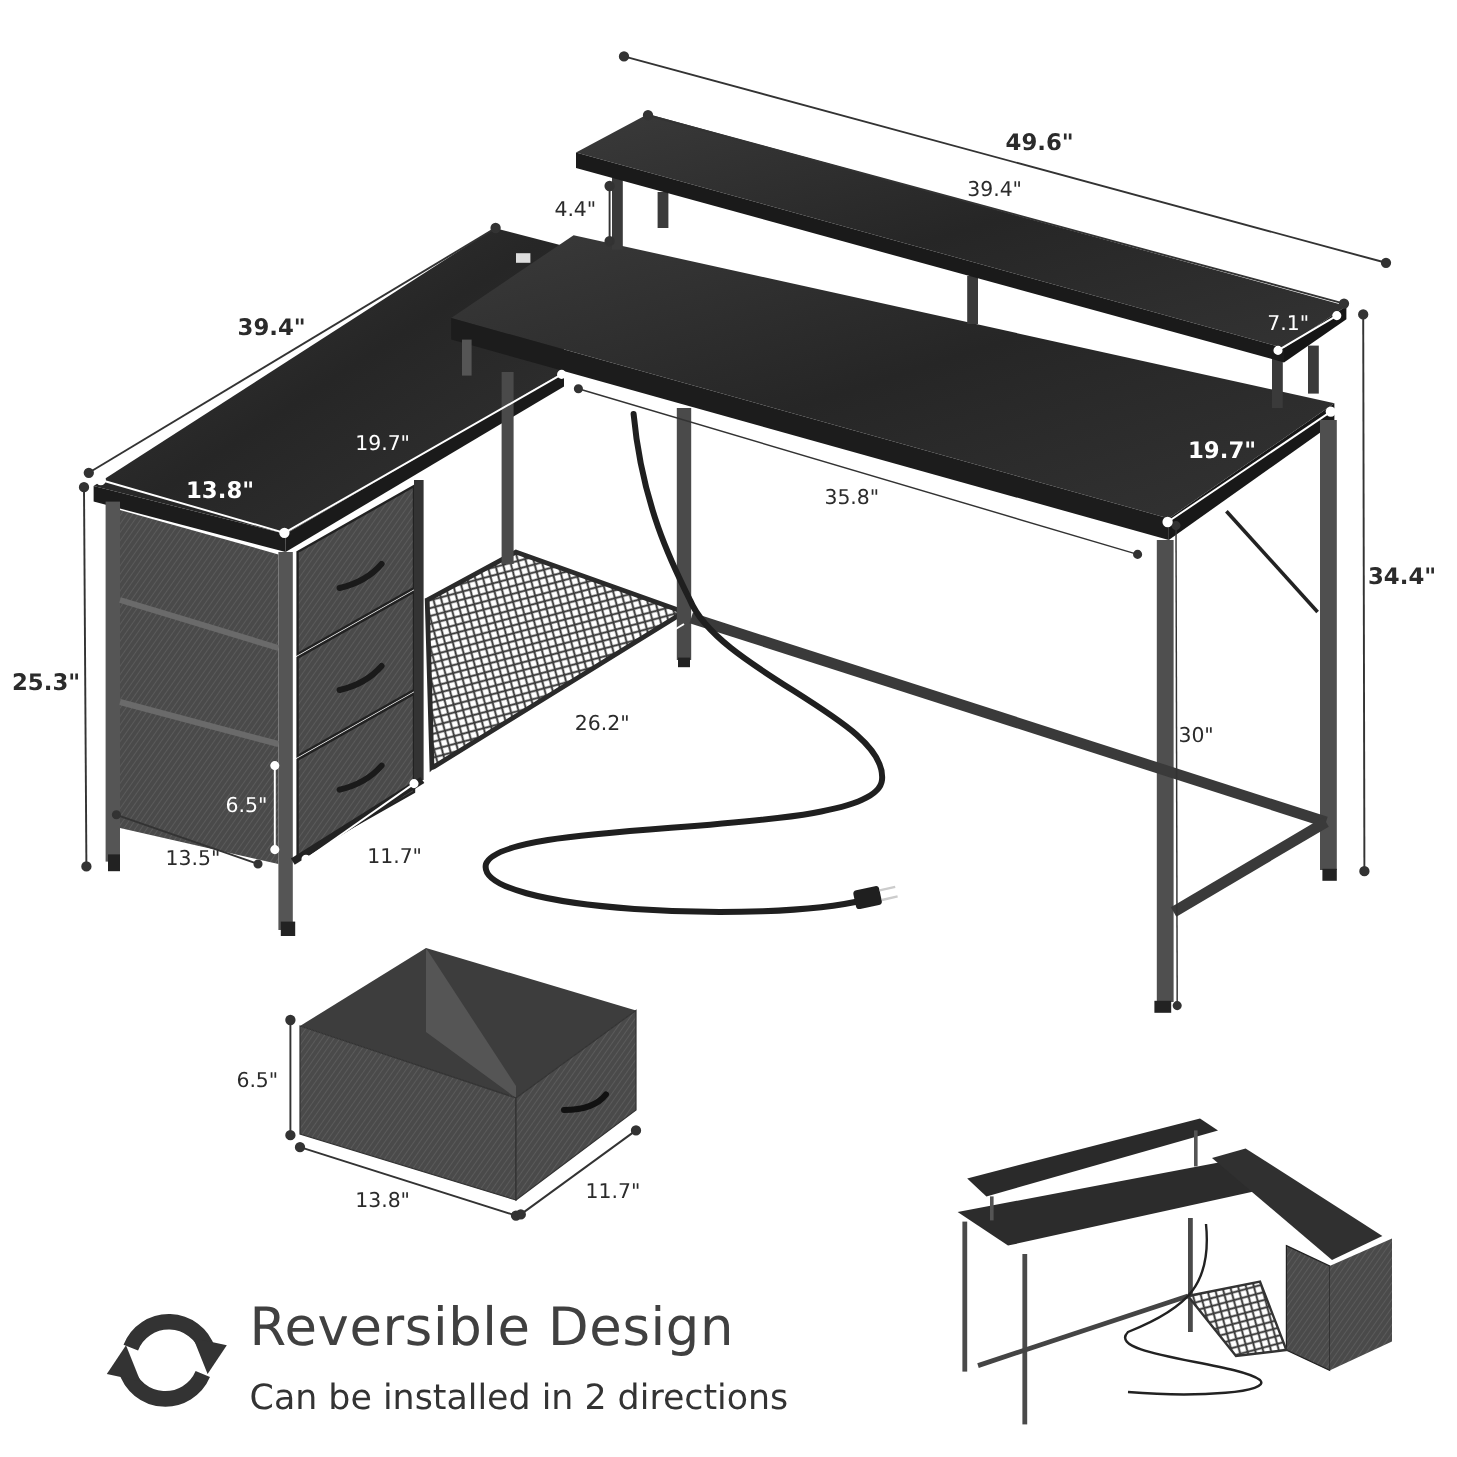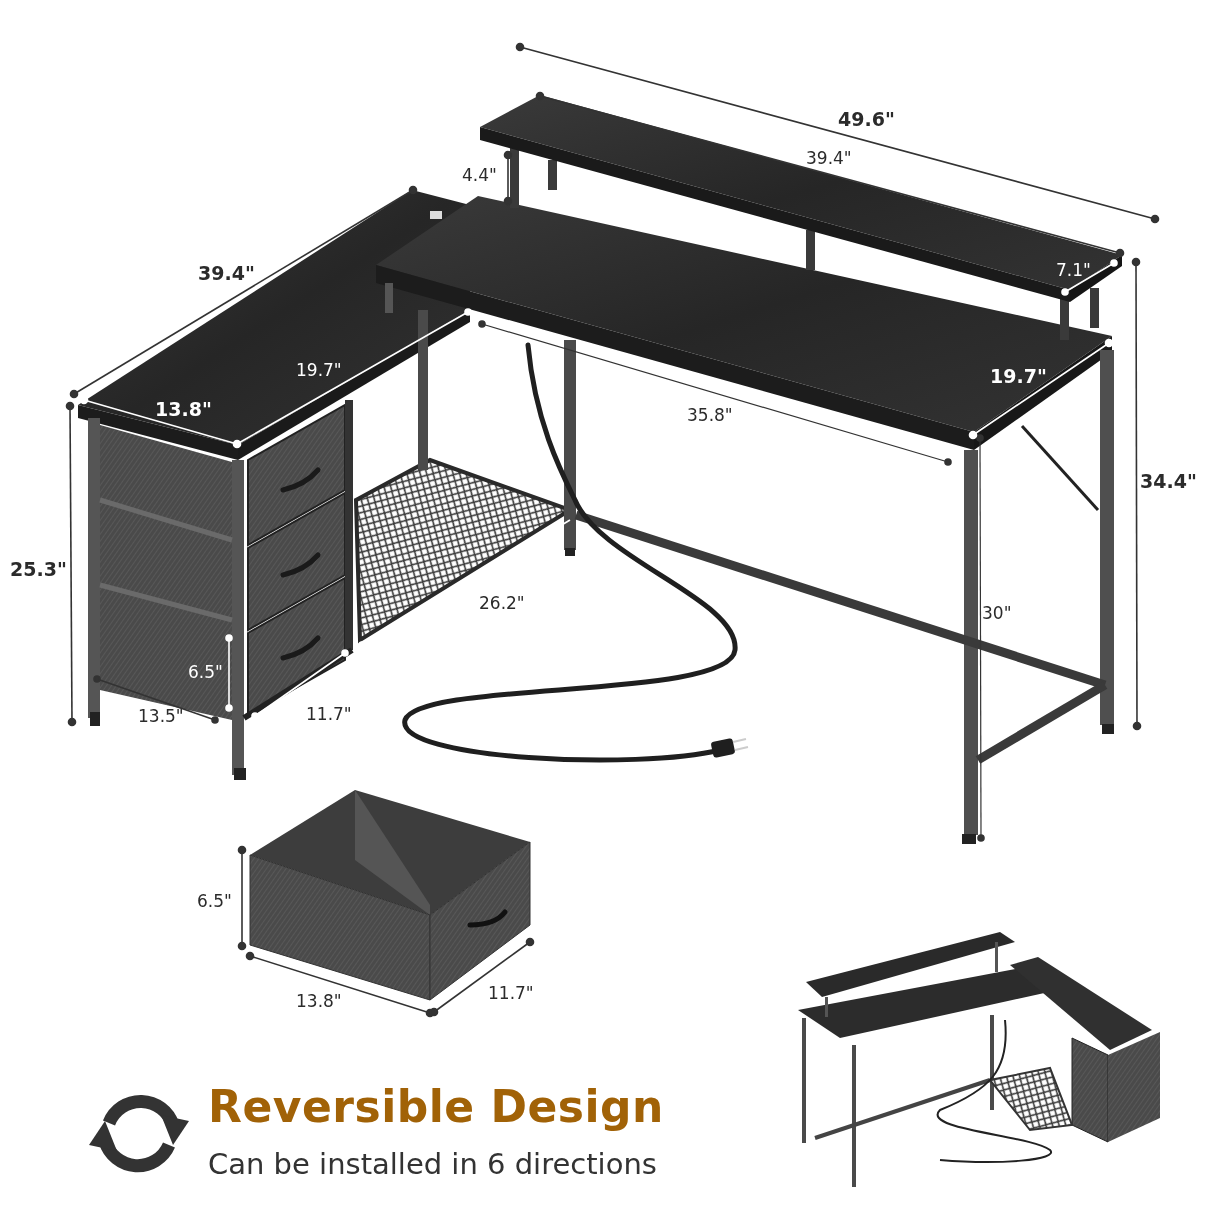--- a/index.html
+++ b/index.html
@@ -4,21 +4,21 @@
 <style>
   html, body { margin: 0; padding: 0; background: #ffffff; }
   body { width: 1214px; height: 1214px; position: relative; overflow: hidden;
          font-family: "Liberation Sans", sans-serif; color: #2b2b2b; }
   #canvas { position: absolute; left: 0; top: 0; width: 1214px; height: 1214px; }
   .dim { position: absolute; font-family: "DejaVu Sans", sans-serif; font-size: 17px;
          color: #2b2b2b; white-space: nowrap; line-height: 1; }
   .dim.bold { font-weight: bold; font-size: 19px; }
   .dim.white { color: #ffffff; }
   .title { position: absolute; left: 208px; top: 1085px; font-family: "DejaVu Sans", sans-serif;
-           font-weight: bold; font-size: 44px; color: #a16207; letter-spacing: 0.5px; line-height: 1; }
+           font-weight: normal; font-size: 44px; color: #404040; letter-spacing: 0.5px; line-height: 1; }
   .subtitle { position: absolute; left: 208px; top: 1150px; font-family: "DejaVu Sans", sans-serif;
               font-size: 29px; color: #333333; line-height: 1; }
 </style>
 </head>
 <body>
 
 <svg id="canvas" viewBox="0 0 1214 1214" xmlns="http://www.w3.org/2000/svg">
   <defs>
     <pattern id="fabric" width="4" height="4" patternUnits="userSpaceOnUse" patternTransform="rotate(35)">
       <rect width="4" height="4" fill="#4a4a4a"></rect>
@@ -208,13 +208,13 @@
 <div class="dim" style="left:982px; top:605px;">30"</div>
 <div class="dim white" style="left:188px; top:664px;">6.5"</div>
 <div class="dim" style="left:138px; top:708px;">13.5"</div>
 <div class="dim" style="left:306px; top:706px;">11.7"</div>
 
 <div class="dim" style="left:197px; top:893px;">6.5"</div>
 <div class="dim" style="left:296px; top:993px;">13.8"</div>
 <div class="dim" style="left:488px; top:985px;">11.7"</div>
 
 <div class="title">Reversible Design</div>
-<div class="subtitle">Can be installed in 6 directions</div>
+<div class="subtitle">Can be installed in 2 directions</div>
 
 </body></html>

